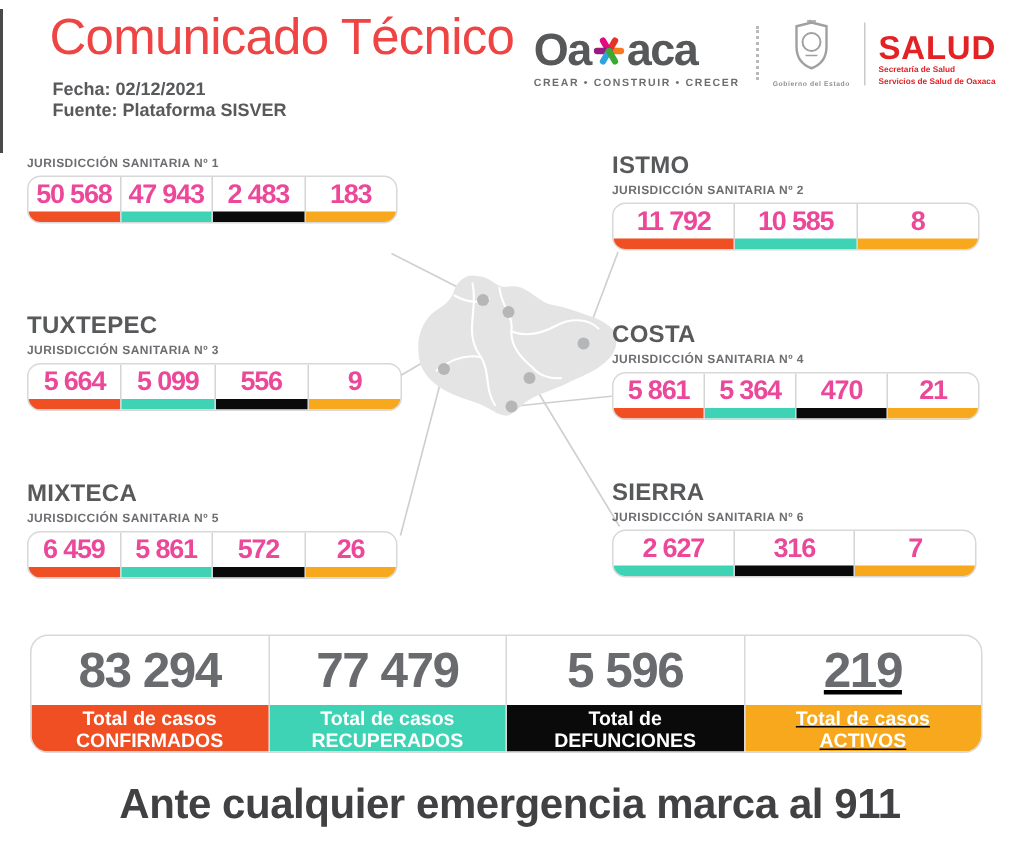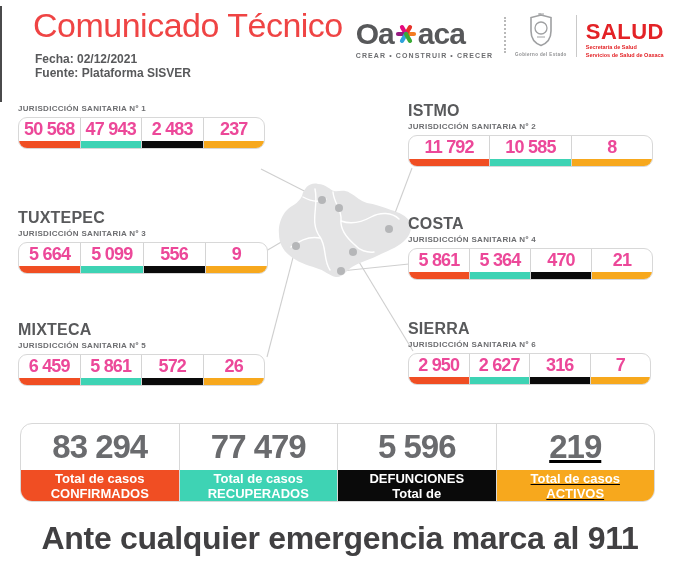--- a/index.html
+++ b/index.html
@@ -37,21 +37,21 @@
   .stat-cell:last-child{border-right:none;}
   .stat-num{flex:1;display:flex;align-items:center;justify-content:center;font-size:18px;font-weight:bold;color:#ec4899;letter-spacing:-0.8px;white-space:nowrap;}
   .stat-bar{height:7px;}
   
   .totals{left:20px;top:423px;width:635px;height:79px;border:1px solid #D8D8D8;border-radius:12px;display:flex;overflow:hidden;box-sizing:border-box;background:#fff;}
   .total-cell{flex:1;display:flex;flex-direction:column;border-right:1px solid #D8D8D8;min-width:0;}
   .total-cell:last-child{border-right:none;text-decoration:underline;}
   .total-num{height:47px;display:flex;align-items:center;justify-content:center;font-size:33px;font-weight:bold;color:#6A6B6E;letter-spacing:-1px;white-space:nowrap;}
   .total-label{flex:1;color:#ffffff;text-align:center;font-weight:bold;font-size:13px;line-height:1.1;padding-top:2px;}
   
-  .footer-line{left:0;right:0;top:520px;text-align:center;font-size:32px;font-weight:bold;color:#414042;letter-spacing:-0.3px;}
+  .footer-line{left:0;right:0;top:520px;text-align:center;font-size:28px;font-weight:bold;color:#414042;letter-spacing:-0.3px;}
   
   .map-layer{left:0;top:0;width:680px;height:571px;z-index:0;pointer-events:none;}
   .content{position:absolute;inset:0;z-index:1;}
 </style>
 </head>
 <body>
 
 <svg class="abs map-layer" viewBox="0 0 680 571" xmlns="http://www.w3.org/2000/svg">
 
   <g stroke="#CFCFCF" stroke-width="1.1">
@@ -140,21 +140,21 @@
         </div>
       <div class="stat-cell">
           <div class="stat-num">47 943</div>
           <div class="stat-bar" style="background: rgb(62, 211, 180);"></div>
         </div>
       <div class="stat-cell">
           <div class="stat-num">2 483</div>
           <div class="stat-bar" style="background: rgb(10, 10, 10);"></div>
         </div>
       <div class="stat-cell">
-          <div class="stat-num">237</div>
+          <div class="stat-num">183</div>
           <div class="stat-bar" style="background: rgb(247, 168, 29);"></div>
         </div>
     </div>
   </div>
 
   <div class="abs region" style="left:408px;top:102px;width:245px;">
     <div class="region-name">ISTMO</div>
     <div class="region-jur">JURISDICCIÓN SANITARIA Nº 2</div>
     <div class="stat-box">
       <div class="stat-cell">
@@ -238,24 +238,20 @@
           <div class="stat-num">26</div>
           <div class="stat-bar" style="background: rgb(247, 168, 29);"></div>
         </div>
     </div>
   </div>
 
   <div class="abs region" style="left:408px;top:320px;width:243px;">
     <div class="region-name">SIERRA</div>
     <div class="region-jur">JURISDICCIÓN SANITARIA Nº 6</div>
     <div class="stat-box">
-      <div class="stat-cell">
-          <div class="stat-num">2 950</div>
-          <div class="stat-bar" style="background: rgb(240, 78, 35);"></div>
-        </div>
       <div class="stat-cell">
           <div class="stat-num">2 627</div>
           <div class="stat-bar" style="background: rgb(62, 211, 180);"></div>
         </div>
       <div class="stat-cell">
           <div class="stat-num">316</div>
           <div class="stat-bar" style="background: rgb(10, 10, 10);"></div>
         </div>
       <div class="stat-cell">
           <div class="stat-num">7</div>
@@ -275,22 +271,22 @@
     <div class="total-cell">
       <div class="total-num">77 479</div>
       <div class="total-label" style="background: rgb(62, 211, 180);">
         <div>Total de casos</div>
         <div>RECUPERADOS</div>
       </div>
     </div>
     <div class="total-cell">
       <div class="total-num">5 596</div>
       <div class="total-label" style="background: rgb(10, 10, 10);">
+        <div>Total de</div>
         <div>DEFUNCIONES</div>
-        <div>Total de</div>
       </div>
     </div>
     <div class="total-cell">
       <div class="total-num">219</div>
       <div class="total-label" style="background: rgb(247, 168, 29);">
         <div>Total de casos</div>
         <div>ACTIVOS</div>
       </div>
     </div>
   </div>

